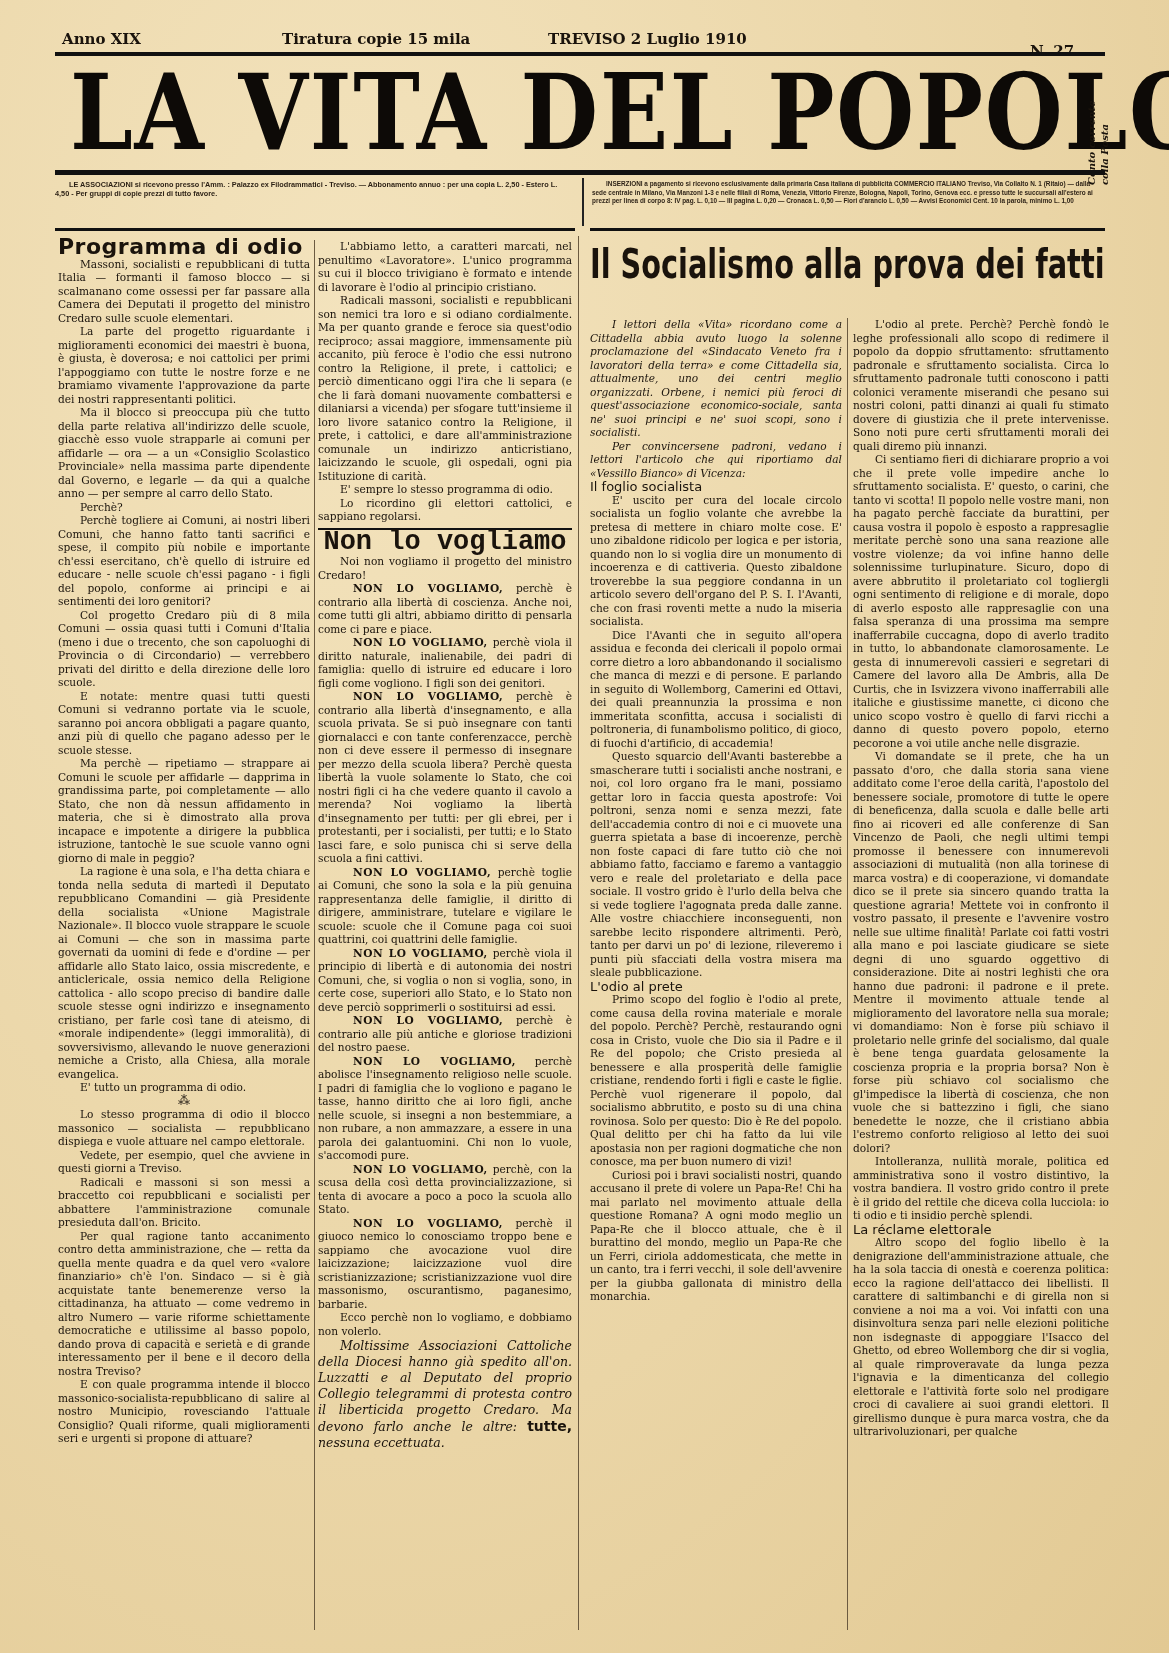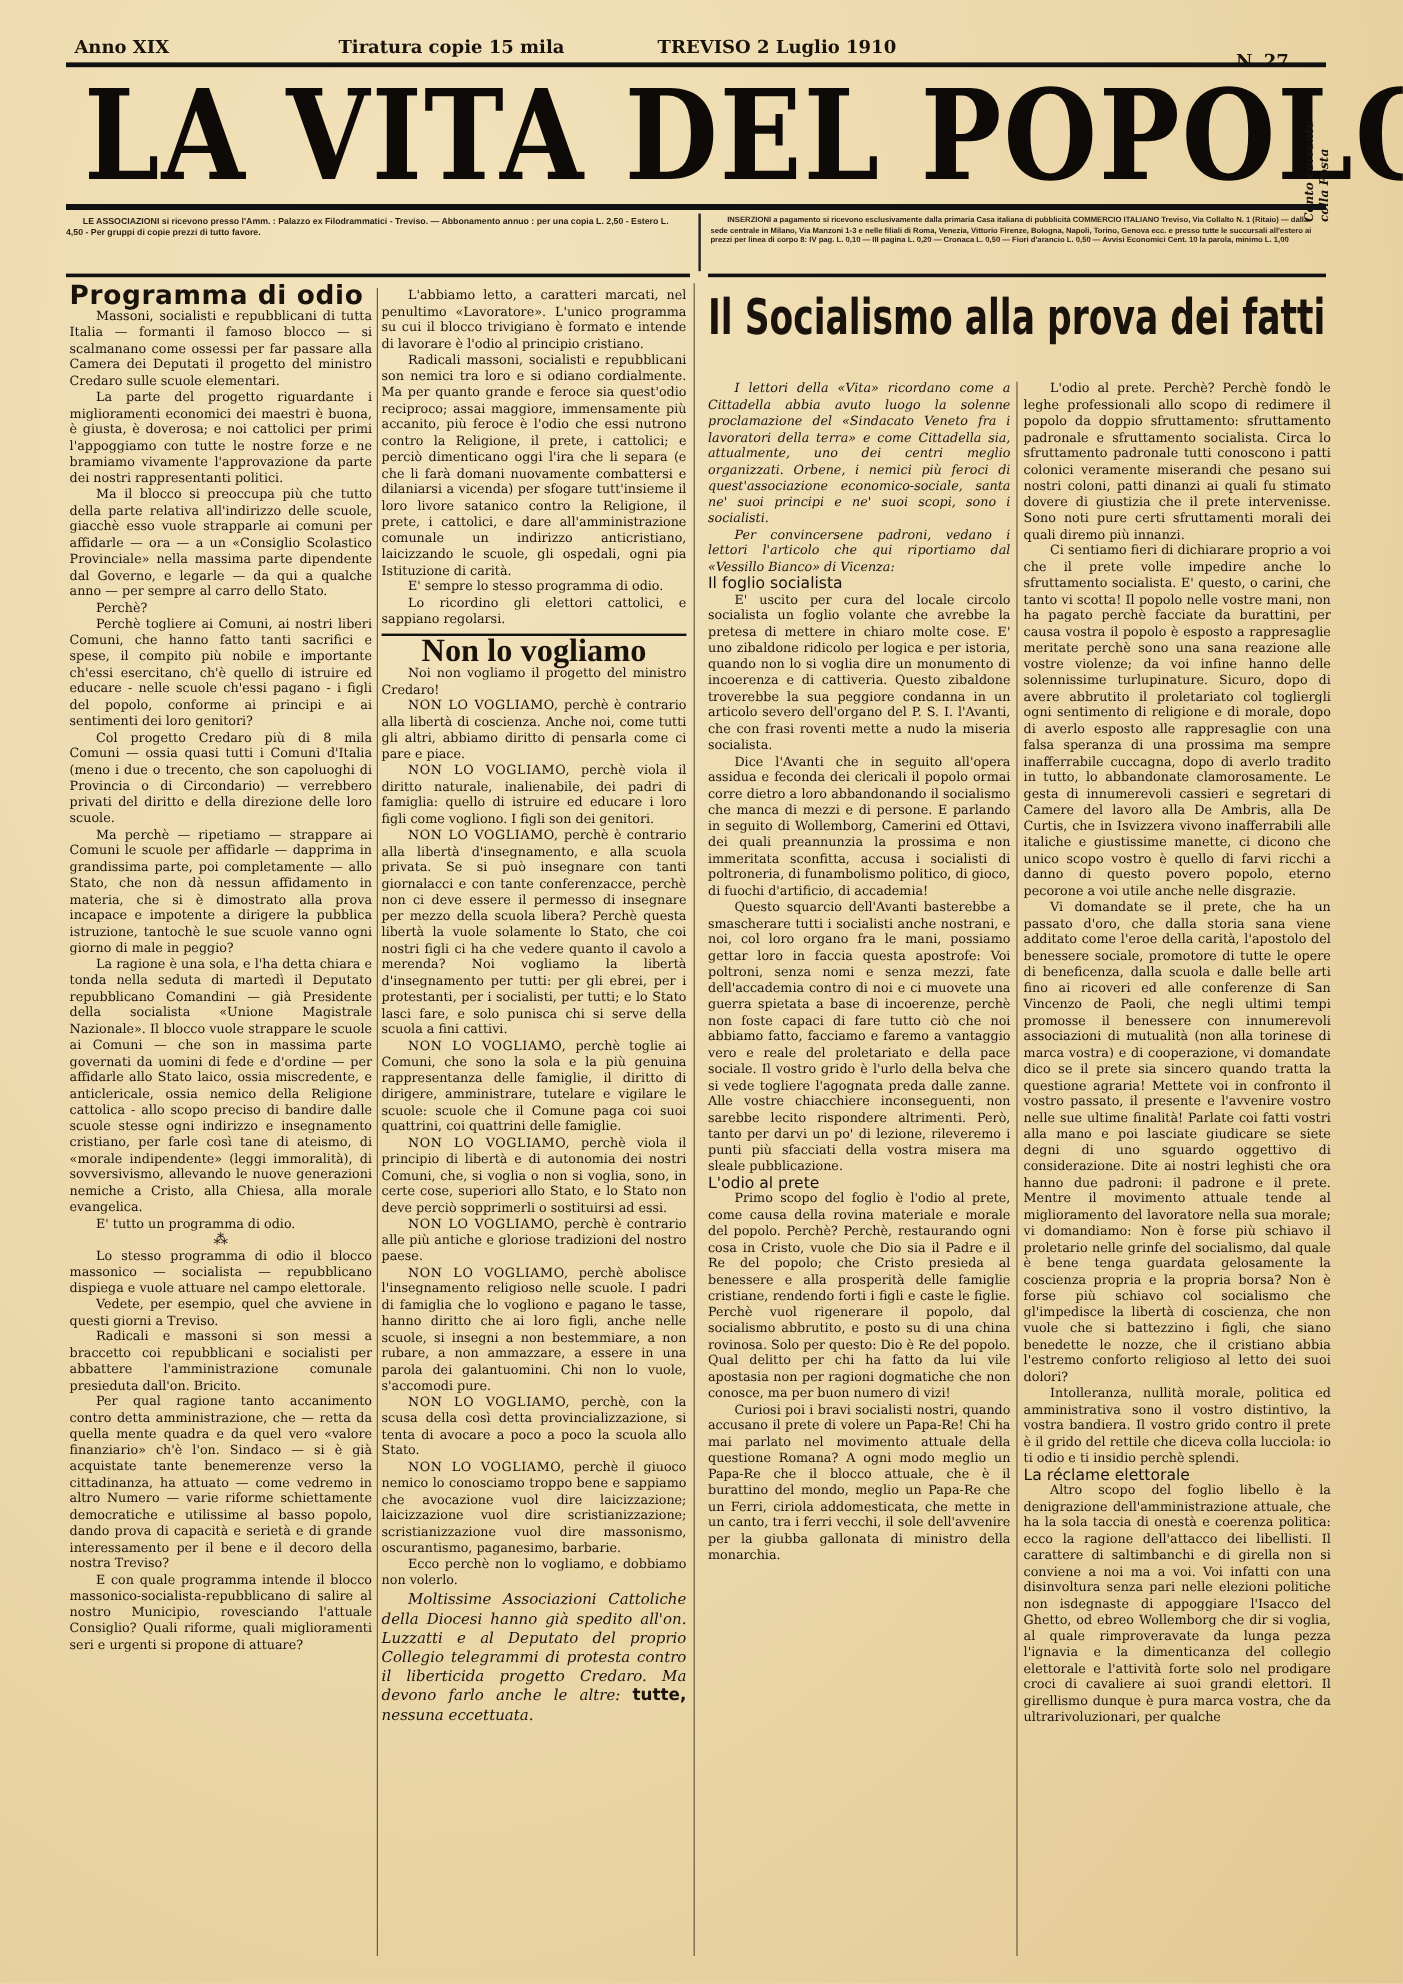--- a/index.html
+++ b/index.html
@@ -23,27 +23,27 @@
   }
   .side-note {
     position:absolute; left:1085px; top:85px; width:60px; height:100px;
     font-family:"DejaVu Serif", serif; font-style:italic; font-weight:bold; font-size:10px;
     writing-mode:vertical-rl; transform:rotate(180deg); line-height:13px;
   }
   .notice { position:absolute; font-family:Liberation Sans, sans-serif; font-weight:bold; font-size:7.3px; line-height:9px; color:#2a1f14; }
   .col { position:absolute; font-size:10.6px; line-height:13.5px; text-align:justify; hyphens:auto; }
   .col p { margin:0; text-indent:22px; }
   .h1a { font-family:"DejaVu Sans", sans-serif; font-weight:bold; font-size:22px; margin:0 0 4px 0; text-align:left; letter-spacing:0.5px; }
-  .h1b { font-family:Liberation Serif, serif; font-weight:bold; font-size:27px; text-align:center; margin:6px 0 6px 0; }
+  .h1b { font-family:Liberation Mono, monospace; font-weight:bold; font-size:27px; text-align:center; margin:6px 0 6px 0; }
   .h1c { position:absolute; left:590px; top:240px; width:520px; font-family:"DejaVu Sans Condensed","DejaVu Sans", sans-serif; font-weight:bold; font-size:41px; transform:scaleX(0.78); transform-origin:left top; white-space:nowrap; letter-spacing:0px; }
   .sub { font-family:"DejaVu Sans", sans-serif; font-size:13px; margin:8px 0 8px 0; text-indent:0 !important; }
   .it { font-style:italic; }
   .sep { text-align:center; font-size:12px; margin:4px 0; text-indent:0 !important; }
   .hr { height:2px; background:#111; margin:4px 0; }
-  .caps { font-weight:normal; letter-spacing:0.5px; }
+  .caps { font-weight:bold; letter-spacing:0.5px;margin-left:13px; }
   .vdiv { position:absolute; width:1px; background:#6b5a40; }
 </style>
 </head>
 <body>
 
 <div class="abs topline" style="left:62px;">Anno XIX</div>
 <div class="abs topline" style="left:282px;text-align:right;">Tiratura copie 15 mila</div>
 <div class="abs topline" style="left:548px;">TREVISO 2 Luglio 1910</div>
 <div class="abs topline" style="left:1030px; top:42px;">N. 27</div>
 <div class="rule" style="left:55px; top:52px; width:1050px; height:4px;"></div>
@@ -59,20 +59,21 @@
 <div class="rule" style="left:590px; top:228px; width:515px; height:3px;"></div>
 
 <div class="col" style="left:58px; top:240px; width:252px;">
   <h1 class="h1a">Programma di odio</h1>
   <p>Massoni, socialisti e repubblicani di tutta Italia — formanti il famoso blocco — si scalmanano come ossessi per far passare alla Camera dei Deputati il progetto del ministro Credaro sulle scuole elementari.</p>
   <p>La parte del progetto riguardante i miglioramenti economici dei maestri è buona, è giusta, è doverosa; e noi cattolici per primi l'appoggiamo con tutte le nostre forze e ne bramiamo vivamente l'approvazione da parte dei nostri rappresentanti politici.</p>
   <p>Ma il blocco si preoccupa più che tutto della parte relativa all'indirizzo delle scuole, giacchè esso vuole strapparle ai comuni per affidarle — ora — a un «Consiglio Scolastico Provinciale» nella massima parte dipendente dal Governo, e legarle — da qui a qualche anno — per sempre al carro dello Stato.</p>
   <p>Perchè?</p>
   <p>Perchè togliere ai Comuni, ai nostri liberi Comuni, che hanno fatto tanti sacrifici e spese, il compito più nobile e importante ch'essi esercitano, ch'è quello di istruire ed educare - nelle scuole ch'essi pagano - i figli del popolo, conforme ai principi e ai sentimenti dei loro genitori?</p>
   <p>Col progetto Credaro più di 8 mila Comuni — ossia quasi tutti i Comuni d'Italia (meno i due o trecento, che son capoluoghi di Provincia o di Circondario) — verrebbero privati del diritto e della direzione delle loro scuole.</p>
+  <p>E notate: mentre quasi tutti questi Comuni si vedranno portate via le scuole, saranno poi ancora obbligati a pagare quanto, anzi più di quello che pagano adesso per le scuole stesse.</p>
   <p>Ma perchè — ripetiamo — strappare ai Comuni le scuole per affidarle — dapprima in grandissima parte, poi completamente — allo Stato, che non dà nessun affidamento in materia, che si è dimostrato alla prova incapace e impotente a dirigere la pubblica istruzione, tantochè le sue scuole vanno ogni giorno di male in peggio?</p>
   <p>La ragione è una sola, e l'ha detta chiara e tonda nella seduta di martedì il Deputato repubblicano Comandini — già Presidente della socialista «Unione Magistrale Nazionale». Il blocco vuole strappare le scuole ai Comuni — che son in massima parte governati da uomini di fede e d'ordine — per affidarle allo Stato laico, ossia miscredente, e anticlericale, ossia nemico della Religione cattolica - allo scopo preciso di bandire dalle scuole stesse ogni indirizzo e insegnamento cristiano, per farle così tane di ateismo, di «morale indipendente» (leggi immoralità), di sovversivismo, allevando le nuove generazioni nemiche a Cristo, alla Chiesa, alla morale evangelica.</p>
   <p>E' tutto un programma di odio.</p>
   <p class="sep">⁂</p>
   <p>Lo stesso programma di odio il blocco massonico — socialista — repubblicano dispiega e vuole attuare nel campo elettorale.</p>
   <p>Vedete, per esempio, quel che avviene in questi giorni a Treviso.</p>
   <p>Radicali e massoni si son messi a braccetto coi repubblicani e socialisti per abbattere l'amministrazione comunale presieduta dall'on. Bricito.</p>
   <p>Per qual ragione tanto accanimento contro detta amministrazione, che — retta da quella mente quadra e da quel vero «valore finanziario» ch'è l'on. Sindaco — si è già acquistate tante benemerenze verso la cittadinanza, ha attuato — come vedremo in altro Numero — varie riforme schiettamente democratiche e utilissime al basso popolo, dando prova di capacità e serietà e di grande interessamento per il bene e il decoro della nostra Treviso?</p>
   <p>E con quale programma intende il blocco massonico-socialista-repubblicano di salire al nostro Municipio, rovesciando l'attuale Consiglio? Quali riforme, quali miglioramenti seri e urgenti si propone di attuare?</p>
 </div>

